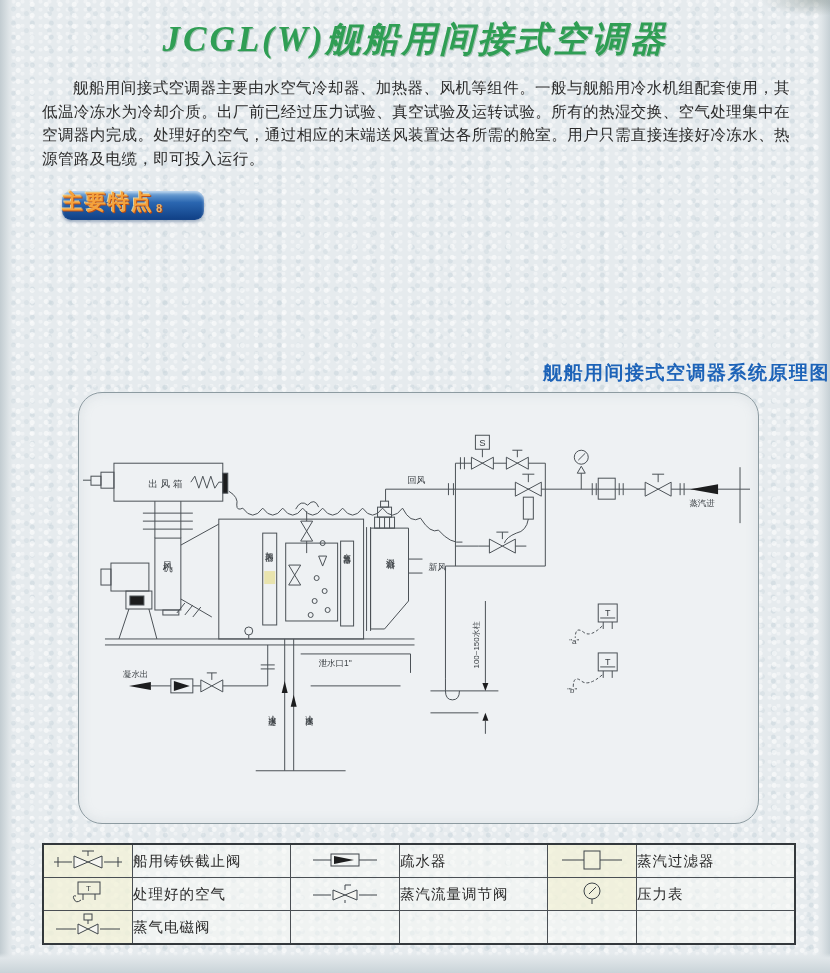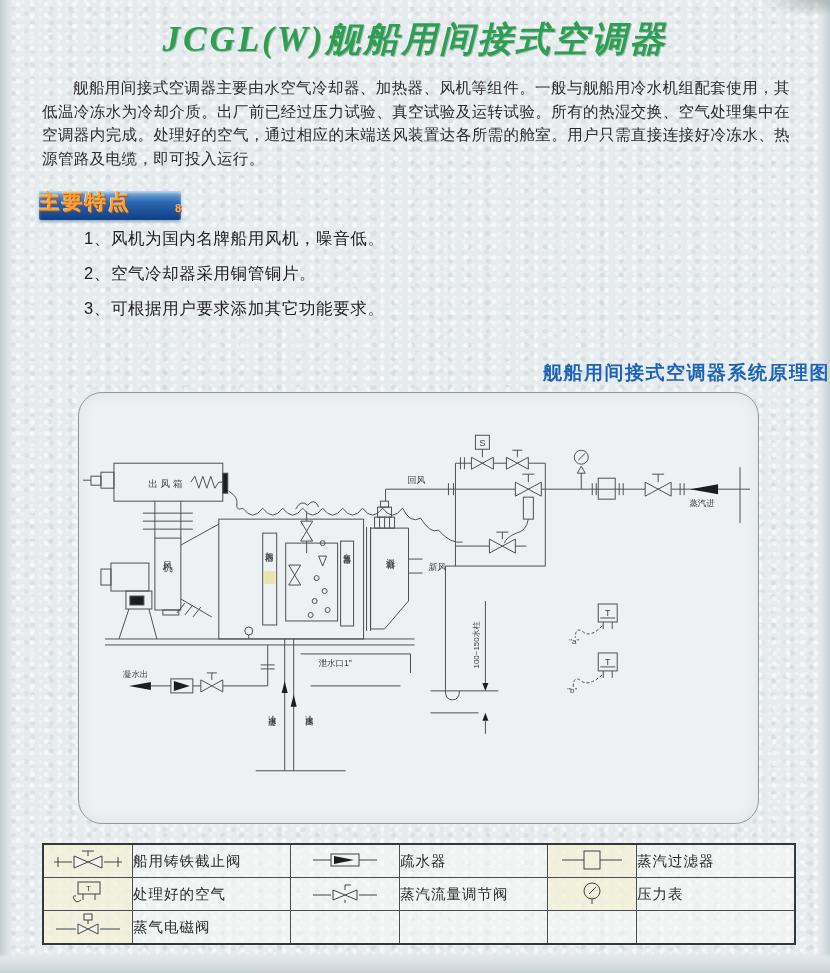--- a/index.html
+++ b/index.html
@@ -30,25 +30,25 @@
     font-family:"Liberation Serif","DejaVu Serif",serif;
     font-style:italic;font-weight:700;font-size:35px;letter-spacing:3px;
     color:#2f9e54;text-shadow:1px 1px 0 rgba(22,108,58,.35);
   }
   .intro{
     position:absolute;left:42px;top:76px;width:748px;
     font-size:15.5px;line-height:23.6px;text-align:justify;text-indent:2em;
     letter-spacing:.4px;color:#2b2b2b;
   }
   .feature-badge{
-    position:absolute;left:39px;top:191px;width:142px;height:29px;
-    border-radius:2px;
+    position:absolute;left:62px;top:191px;width:142px;height:29px;
+    border-radius:9px;
     background:linear-gradient(180deg,#7fb0de 0%,#2a66b0 40%,#0f3f85 100%);
     box-shadow:0 2px 3px rgba(30,60,110,.35), inset 0 2px 3px rgba(255,255,255,.5);
-    display:flex;align-items:center;justify-content:space-between;
+    display:flex;align-items:center;justify-content:flex-start;
   }
   .feature-badge .badge-text{
     font-size:21px;font-weight:700;letter-spacing:2px;color:#f5a23b;
     text-shadow:1px 1px 0 #b34a18, -1px -1px 0 rgba(255,230,160,.8);
     transform:translateY(-4px);
   }
   .feature-badge .badge-mark{
     font-size:11px;font-weight:700;color:#f0b062;margin-left:2px;transform:translateY(2px);
     text-shadow:1px 1px 0 #9c4a20;
   }
@@ -95,25 +95,20 @@
 
   <div class="doc-title">JCGL(W)舰船用间接式空调器</div>
 
   <div class="intro">舰船用间接式空调器主要由水空气冷却器、加热器、风机等组件。一般与舰船用冷水机组配套使用，其低温冷冻水为冷却介质。出厂前已经过压力试验、真空试验及运转试验。所有的热湿交换、空气处理集中在空调器内完成。处理好的空气，通过相应的末端送风装置达各所需的舱室。用户只需直接连接好冷冻水、热源管路及电缆，即可投入运行。</div>
 
   <div class="feature-badge">
     <span class="badge-text">主要特点</span>
     <span class="badge-mark">8</span>
   </div>
 
-  <ul class="feature-list">
-    <li>1、风机为国内名牌船用风机，噪音低。</li>
-    <li>2、空气冷却器采用铜管铜片。</li>
-    <li>3、可根据用户要求添加其它功能要求。</li>
-  </ul>
 
   <div class="diagram-title">舰船用间接式空调器系统原理图</div>
 
   <div class="diagram-panel">
     <svg width="679" height="430" viewBox="0 0 680 430">
       <g stroke="#4b5156" fill="none" stroke-width="1">
 
         <g>
           <rect x="35" y="70" width="109" height="38"></rect>
           <rect x="22" y="79" width="13" height="16"></rect>

